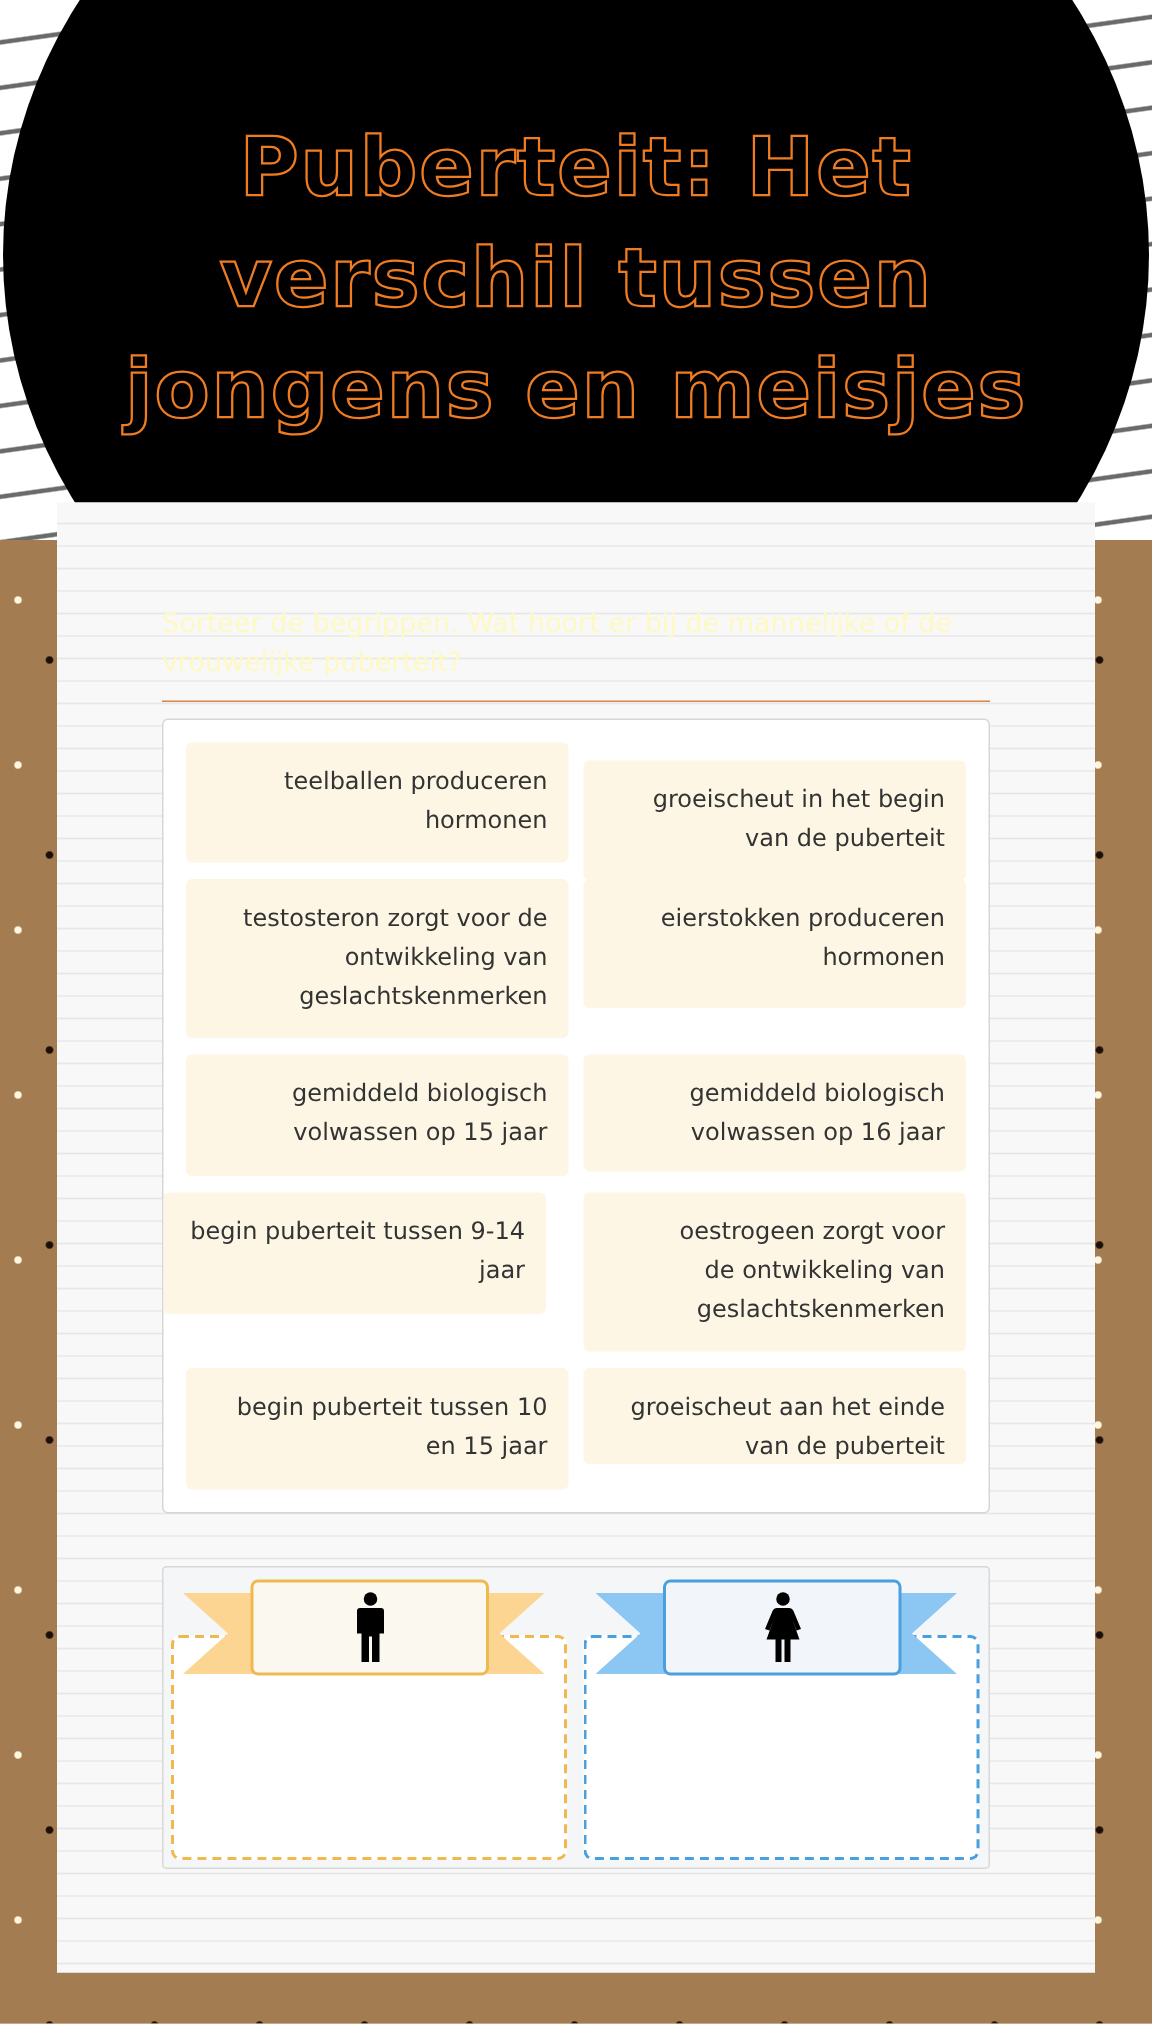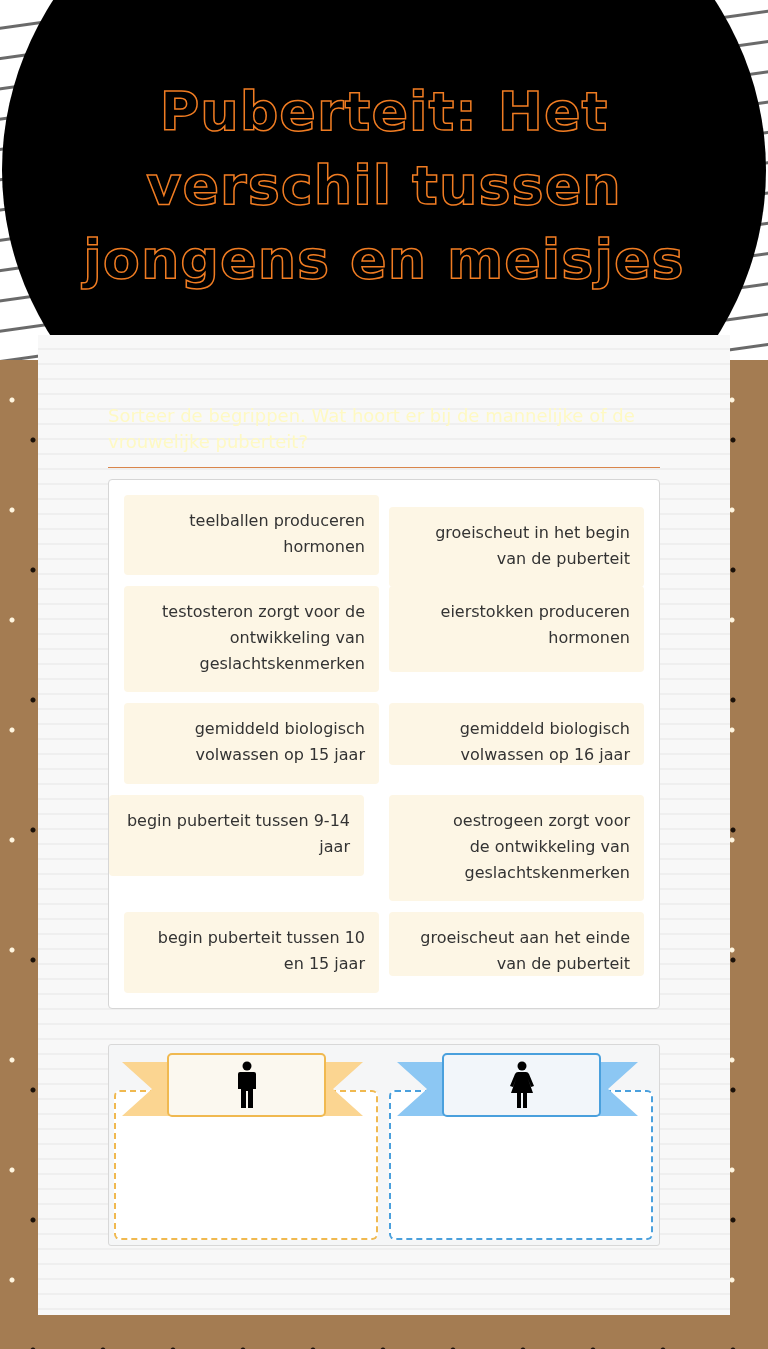--- a/index.html
+++ b/index.html
@@ -113,21 +113,21 @@
 
 <div class="cards-panel"></div>
 
 <div class="card" style="left:124px; top:495px; height:80px;">teelballen produceren hormonen</div>
 <div class="card" style="left:389px; top:474px; height:80px;margin-top:33px;">groeischeut in het begin van de puberteit</div>
 
 <div class="card" style="left:124px; top:586px; height:106px;">testosteron zorgt voor de ontwikkeling van geslachtskenmerken</div>
 <div class="card" style="left:389px; top:586px; height:86px;">eierstokken produceren hormonen</div>
 
 <div class="card" style="left:124px; top:703px; height:81px;">gemiddeld biologisch volwassen op 15 jaar</div>
-<div class="card" style="left:389px; top:703px; height:62px;padding-left:44px;">gemiddeld biologisch volwassen op 16 jaar</div>
+<div class="card" style="left:389px; top:703px; height:78px;padding-left:44px;">gemiddeld biologisch volwassen op 16 jaar</div>
 
 <div class="card" style="left:109px; top:795px; height:81px;">begin puberteit tussen 9-14 jaar</div>
 <div class="card" style="left:389px; top:795px; height:106px;padding-left:48px;">oestrogeen zorgt voor de ontwikkeling van geslachtskenmerken</div>
 
 <div class="card" style="left:124px; top:912px; height:81px;">begin puberteit tussen 10 en 15 jaar</div>
 <div class="card" style="left:389px; top:912px; height:64px;">groeischeut aan het einde van de puberteit</div>
 
 <div class="sort-panel"></div>
 
 <div class="dropzone dz-male"></div>

